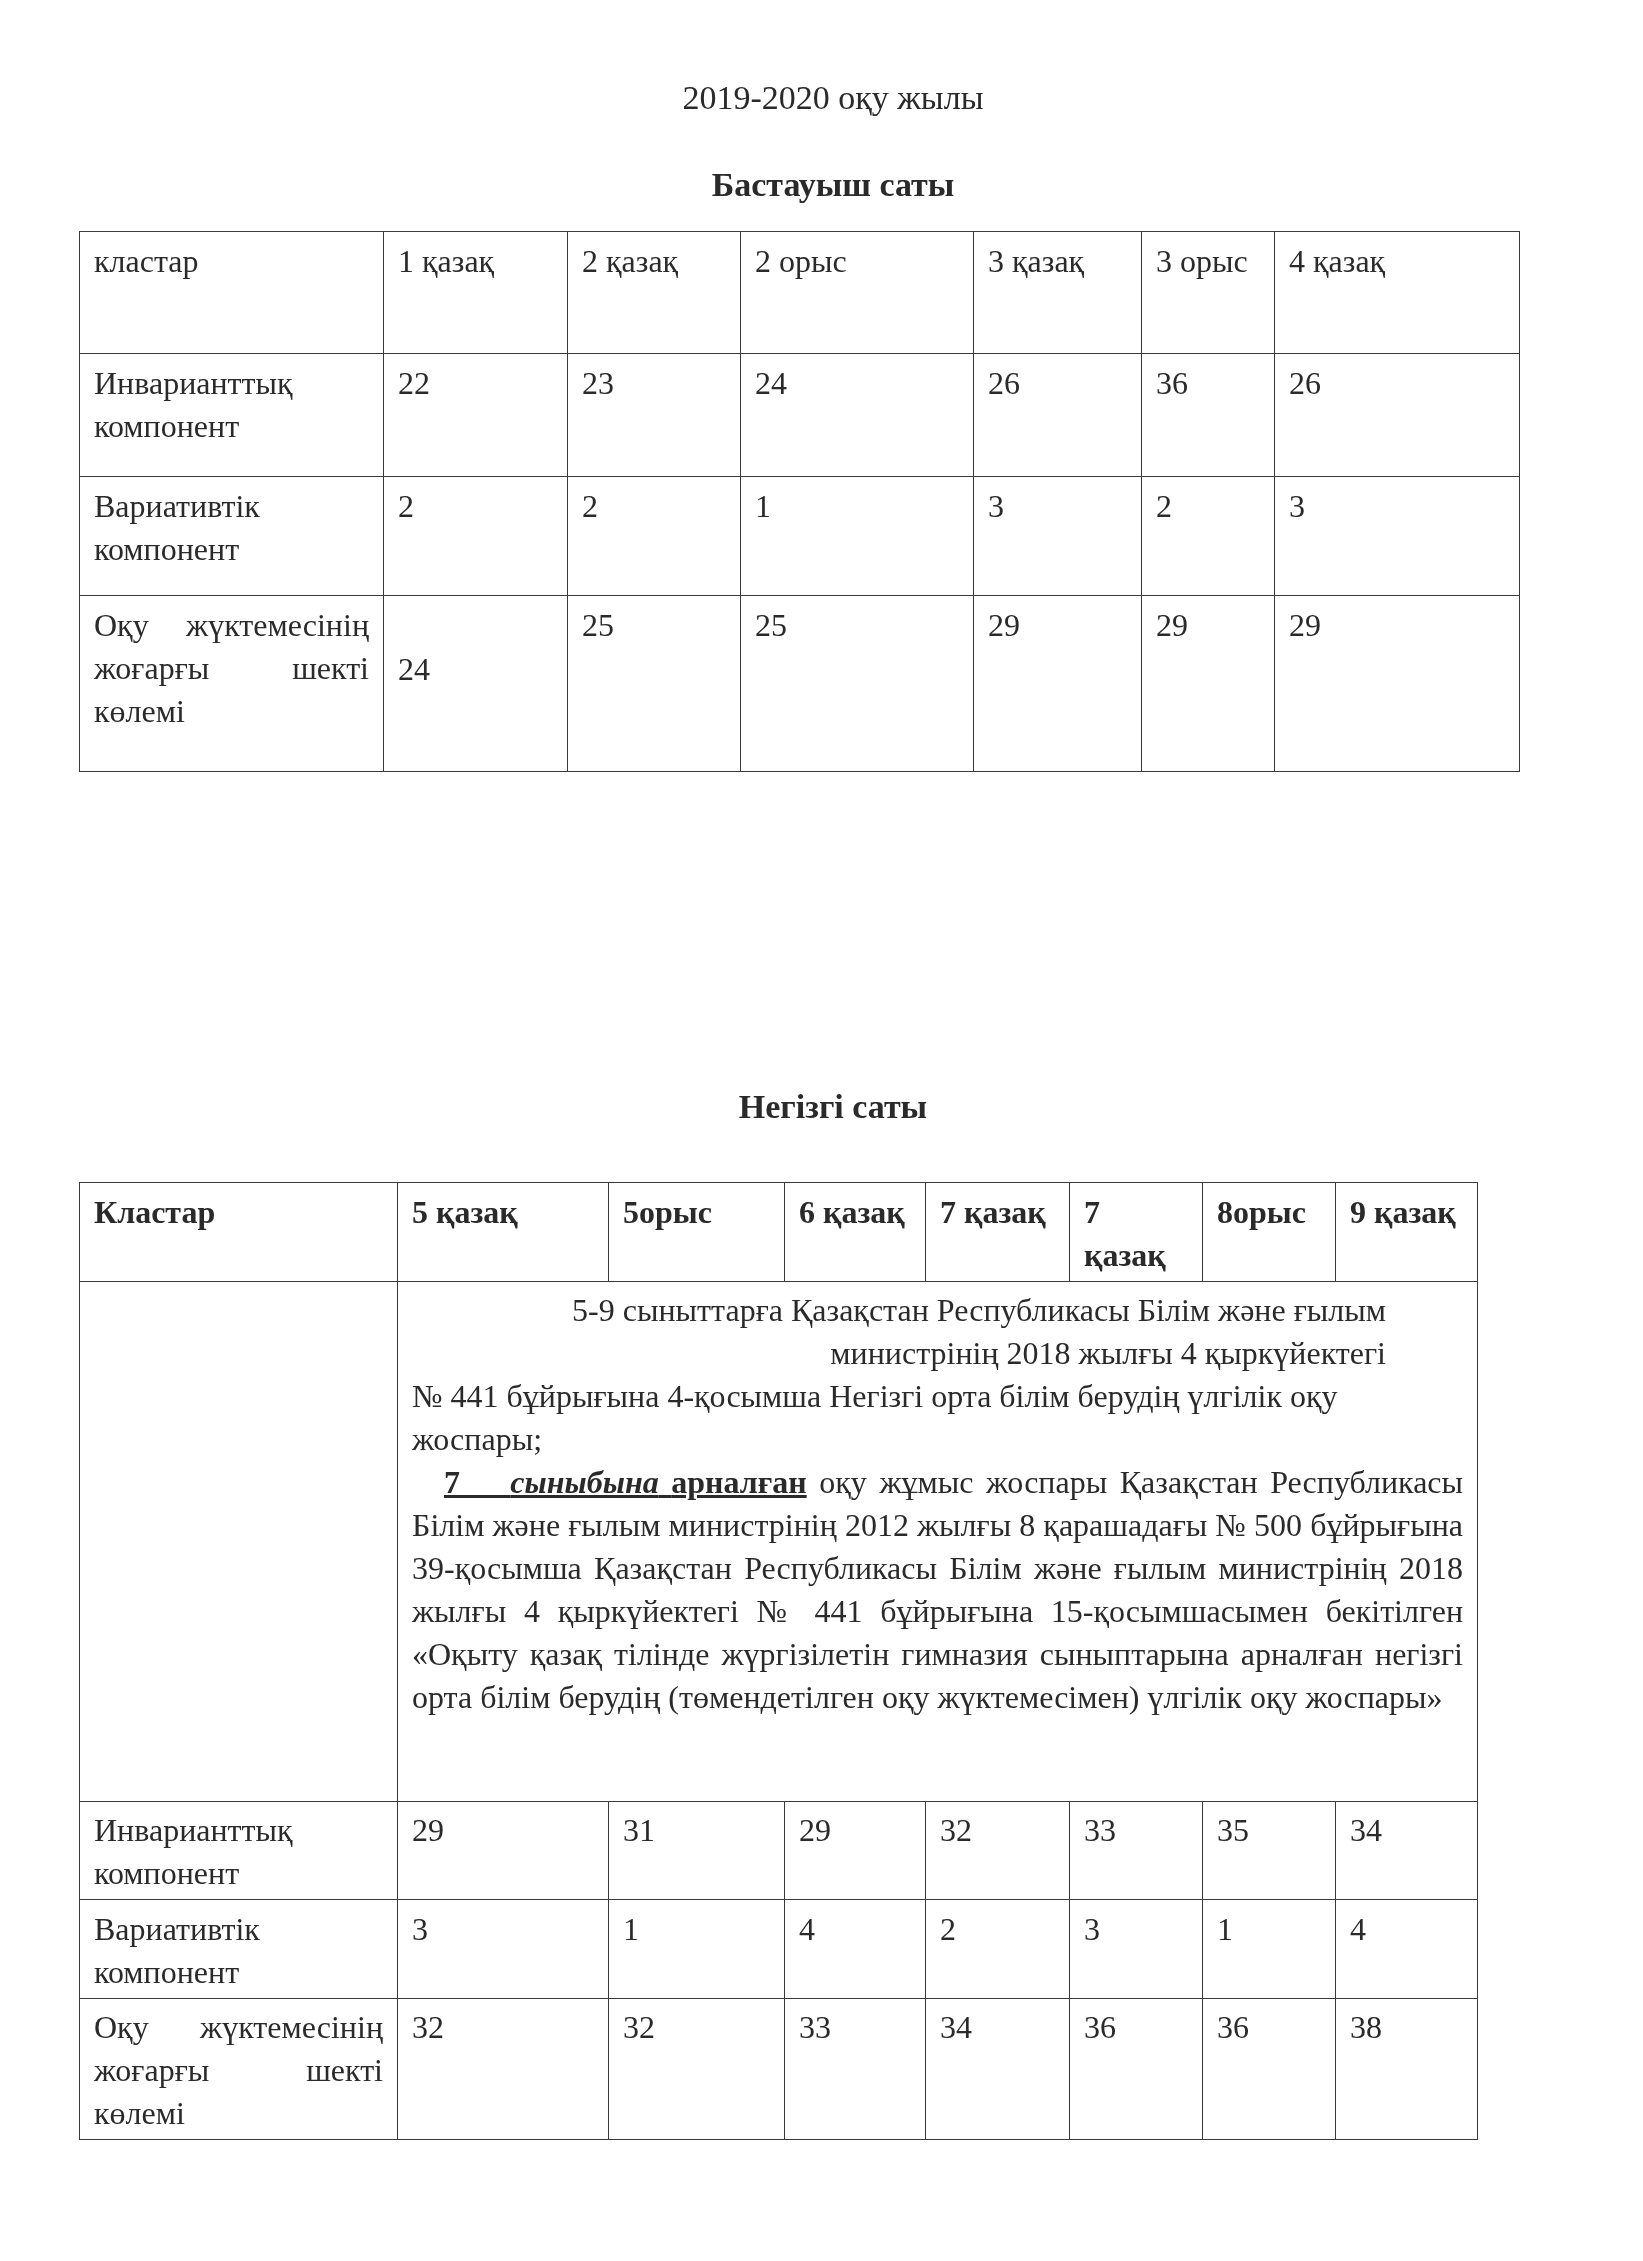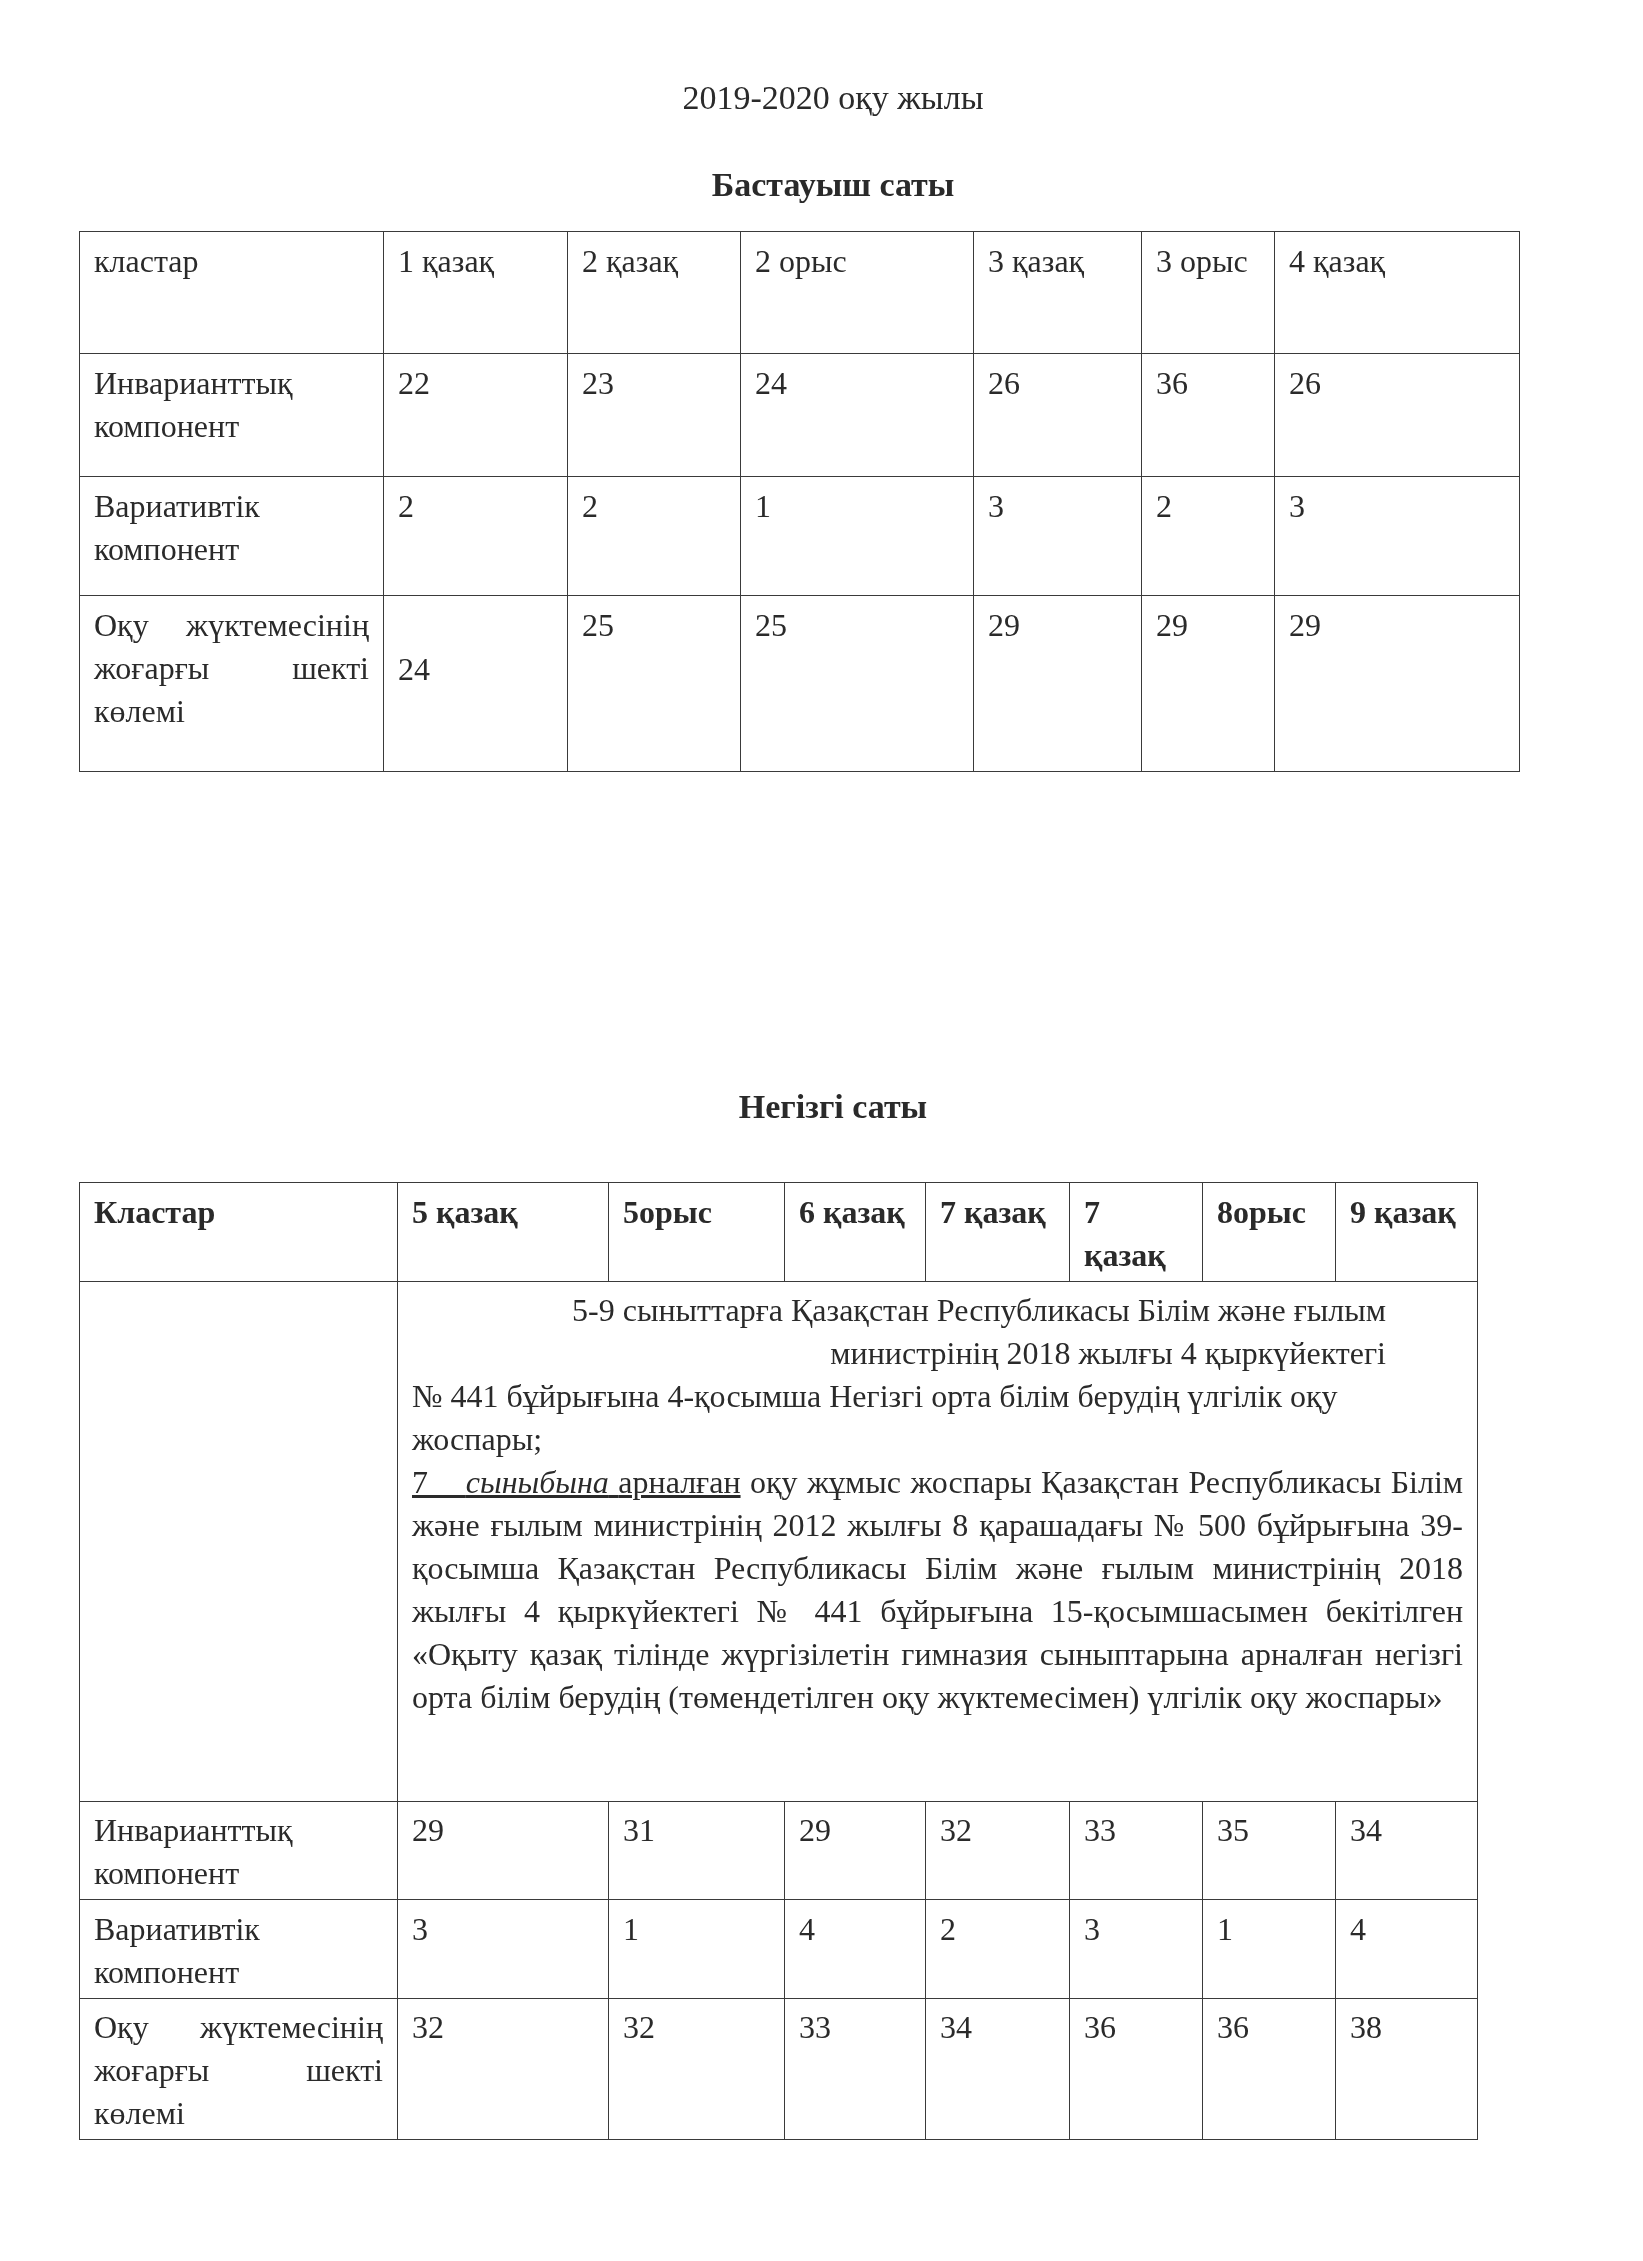--- a/index.html
+++ b/index.html
@@ -10,21 +10,21 @@
   .t-sec1 { top: 166px; font-weight: bold; }
   .t-sec2 { top: 1088px; font-weight: bold; }
   table { position: absolute; border-collapse: collapse; table-layout: fixed; }
   td { border: 1.9px solid #3a3a3a; vertical-align: top; font-size: 32px; line-height: 43px;
        padding: 7.7px 14px 3.9px 14px; word-wrap: break-word; }
   #t1 { left: 79px; top: 231px; width: 1441px; }
   #t2 { left: 79px; top: 1182px; width: 1399px; }
   #t2 .hdr td { font-weight: bold; }
   .just { text-align: justify; text-align-last: left; }
   .desc2 { text-align: justify; line-height: 43px; }
-  .desc2 .u { text-decoration: underline; font-weight: normal; }
+  .desc2 .u { text-decoration: underline; font-weight: bold; margin-left: 32px; }
   .desc2 .i { font-style: italic; }
   .mid { padding-top: 52px; }
 </style>
 </head>
 <body>
 
 <div class="title t-year">2019-2020 оқу жылы</div>
 <div class="title t-sec1">Бастауыш саты</div>
 
 <table id="t1">

